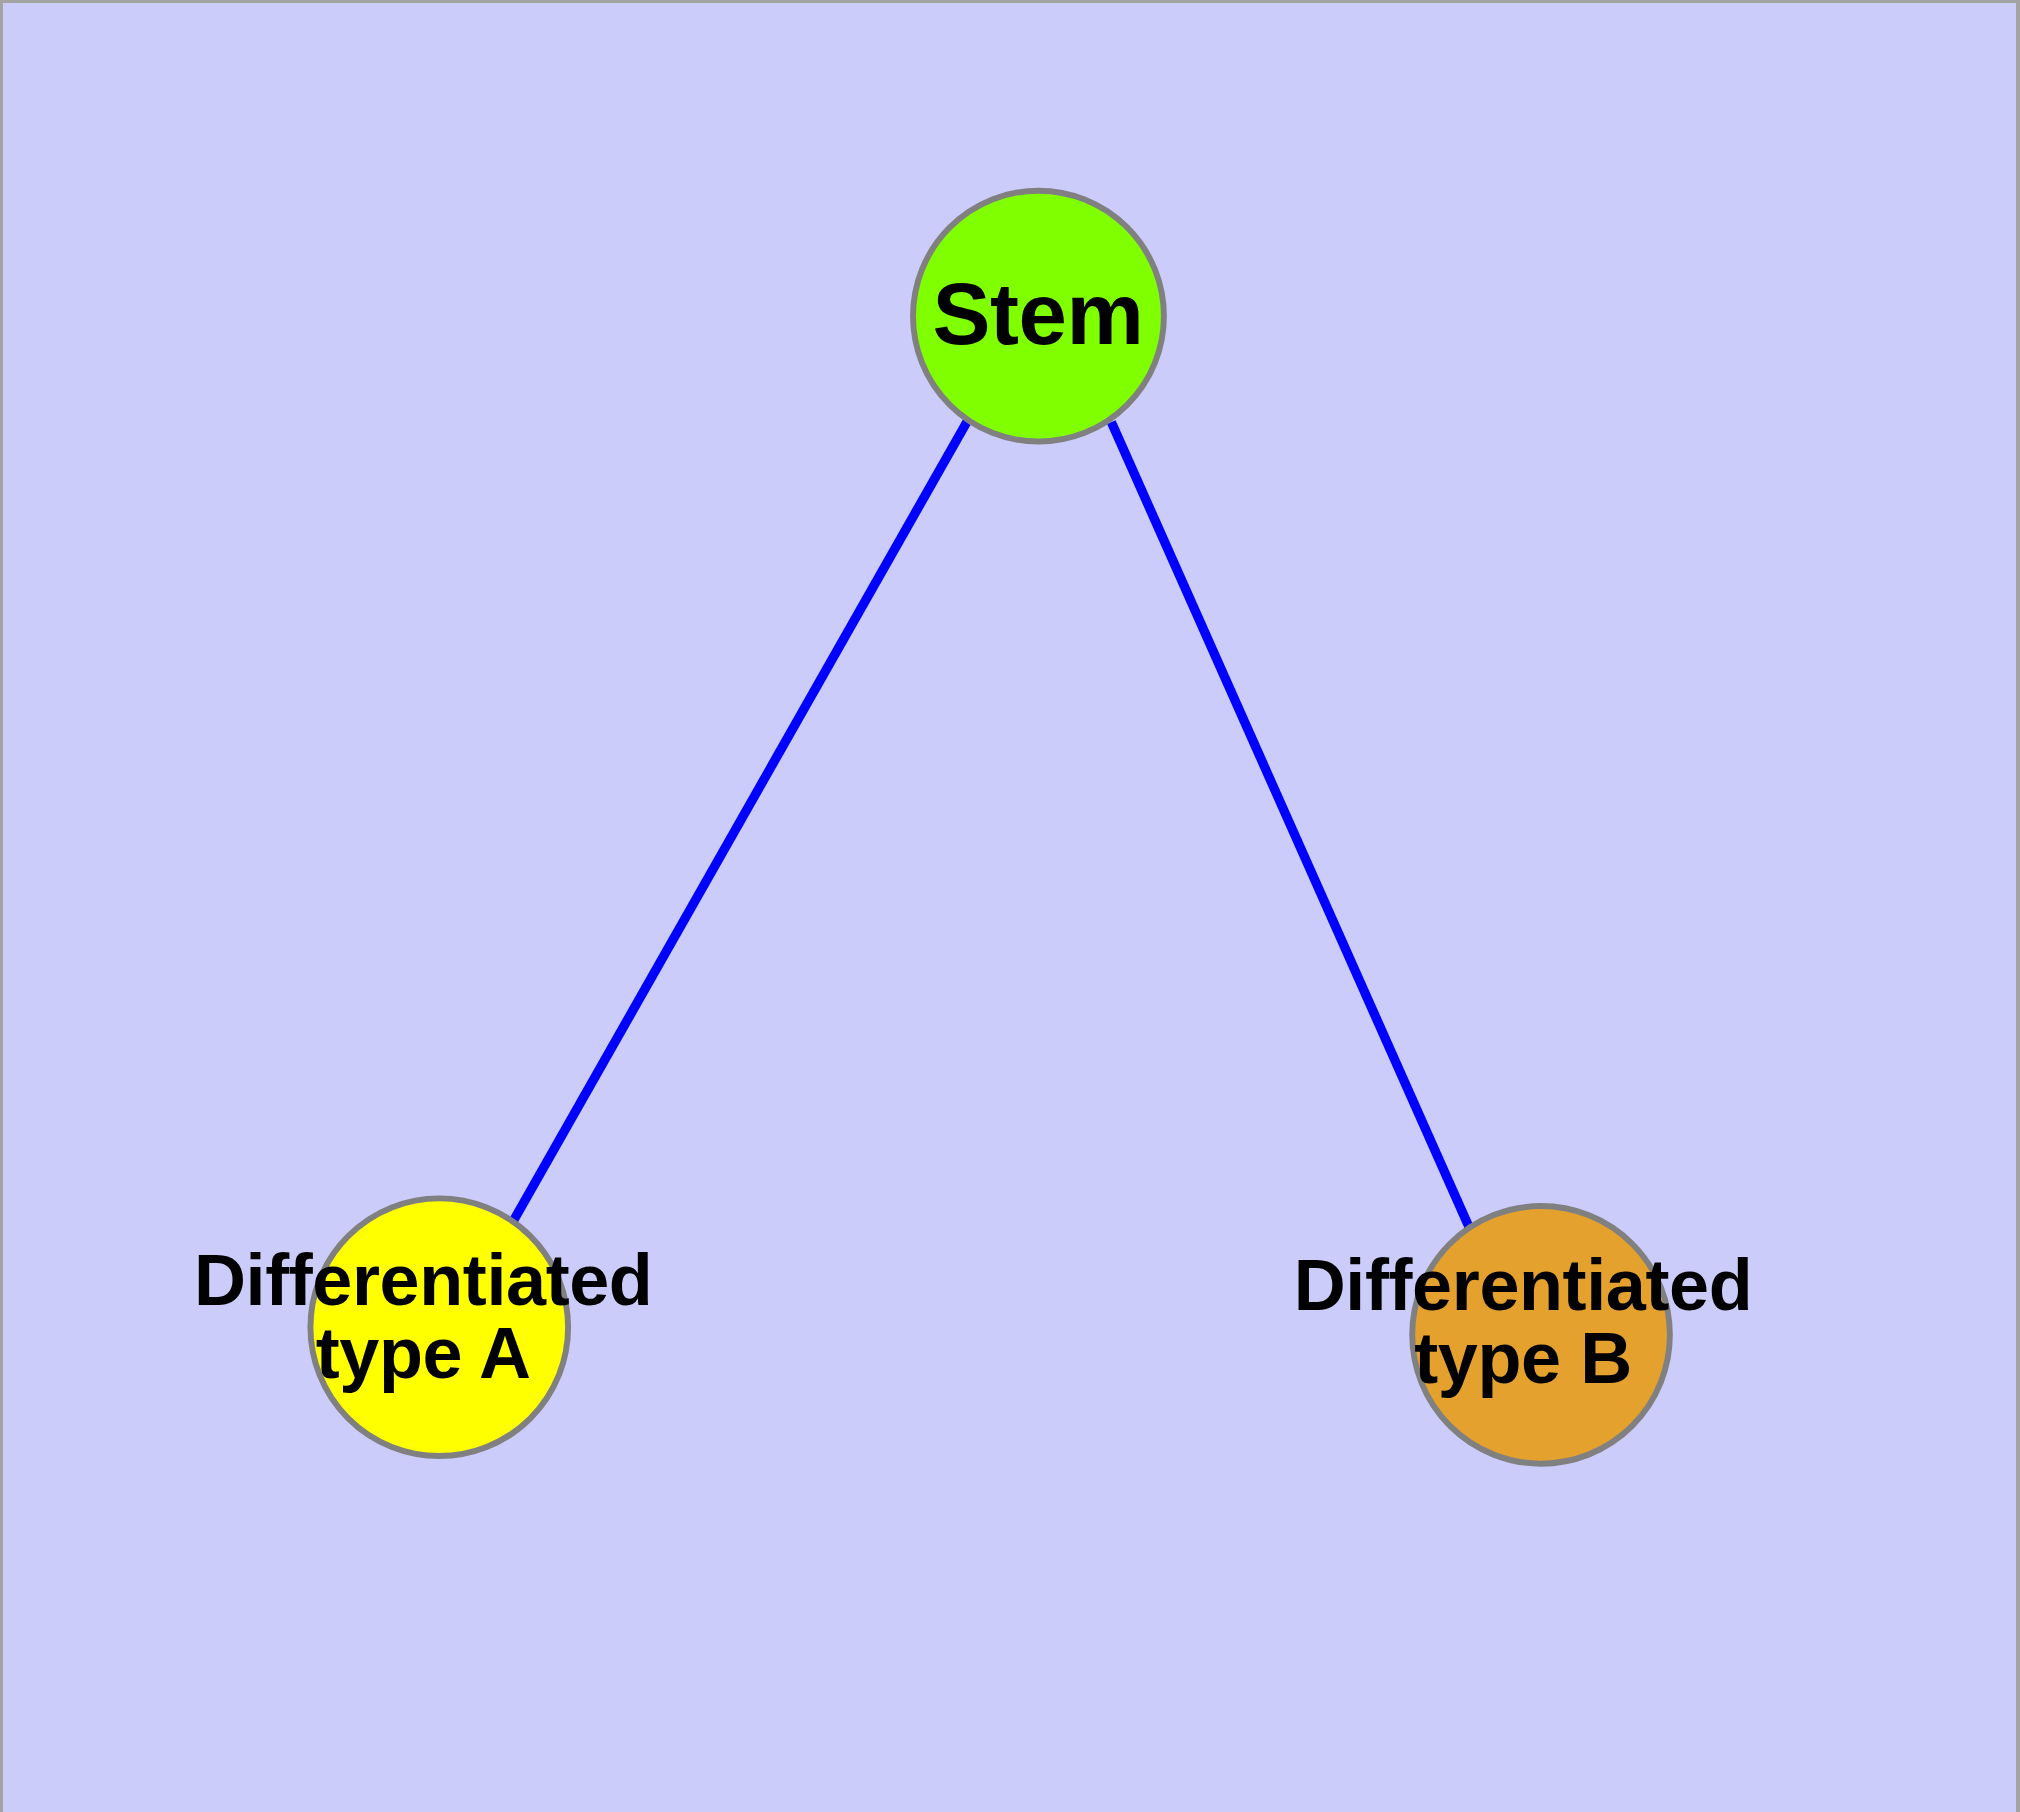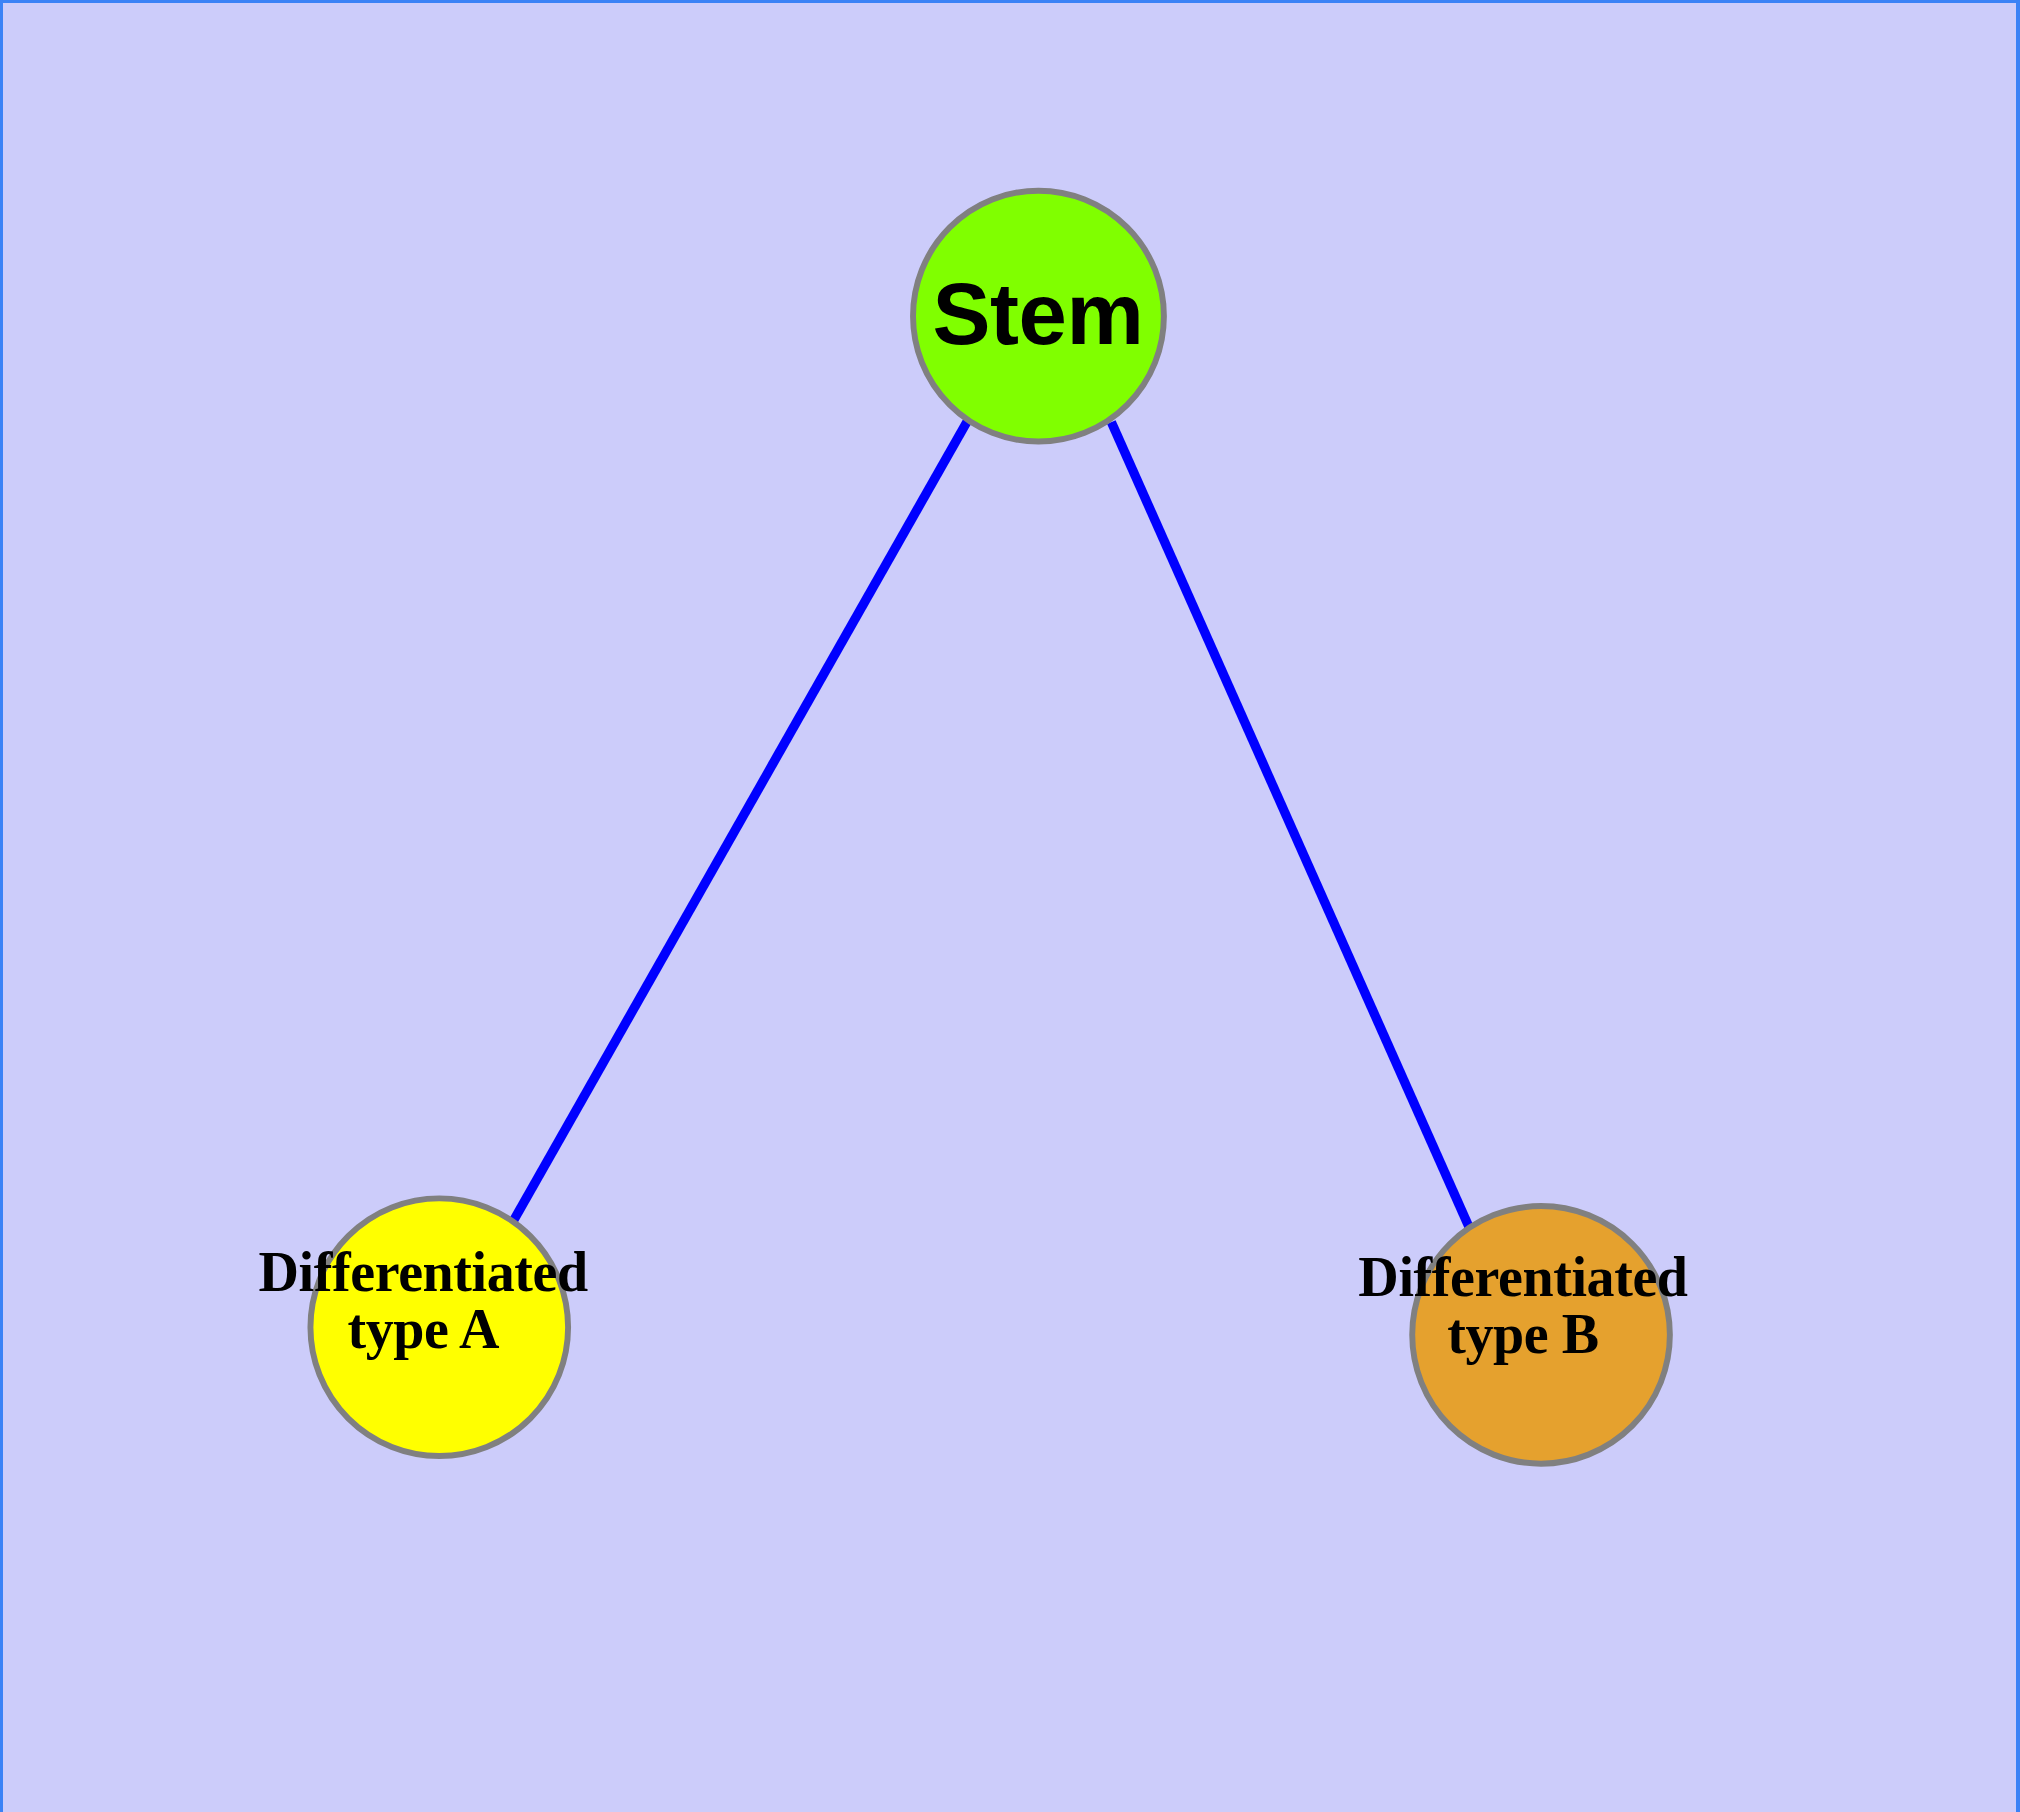--- a/index.html
+++ b/index.html
@@ -5,21 +5,21 @@
 <style>
   html, body {
     margin: 0;
     padding: 0;
     background: #ffffff;
   }
   #stage {
     position: relative;
     width: 2021px;
     height: 1812px;
-    background: #3b82f6;
+    background: #a3a3a3;
     overflow: hidden;
     font-family: "Liberation Sans", "DejaVu Sans", sans-serif;
   }
   #canvas-bg {
     position: absolute;
     left: 2.5px;
     top: 2.5px;
     width: 2013px;
     height: 1810px;
     background: #ccccfa;
@@ -47,22 +47,21 @@
     text-align: center;
     line-height: 1.02;
     white-space: pre;
     pointer-events: none;
     letter-spacing: -0.4px;
   }
   .label-stem {
     font-size: 87px;
   }
   .label-leaf {
-    font-size: 56px;
-    font-family: Liberation Serif, serif;
+    font-size: 72px;
   }
 </style>
 </head>
 <body>
 
 <div id="stage">
 
   <div id="canvas-bg"></div>
 
   <svg id="graph-svg" viewBox="0 0 2384 2138">

